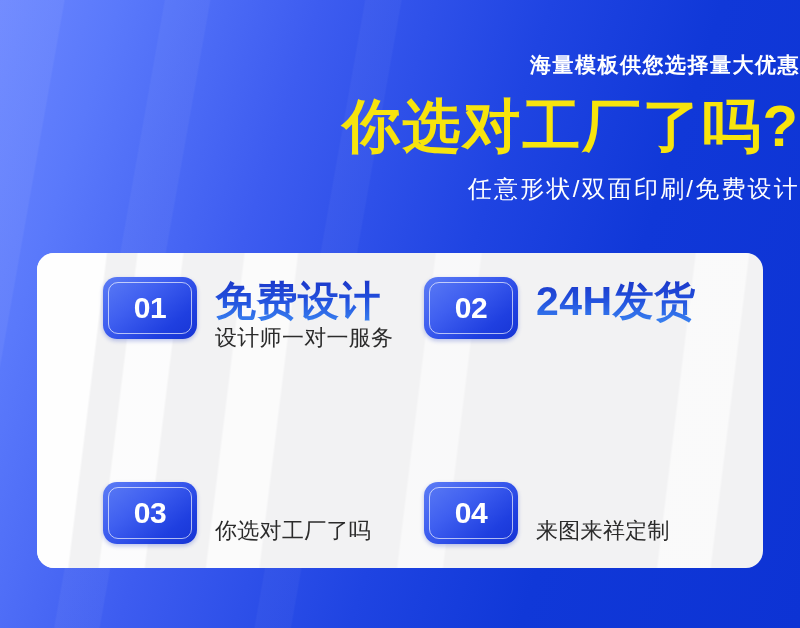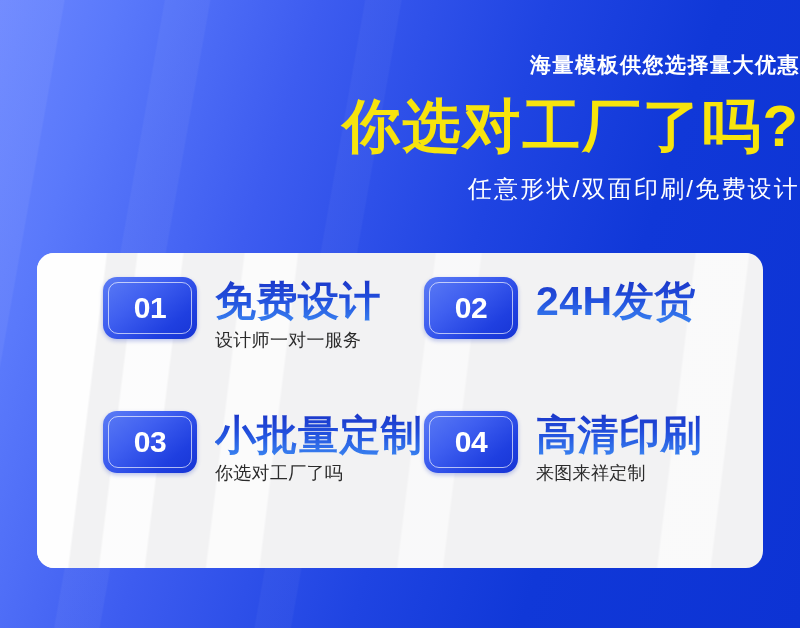--- a/index.html
+++ b/index.html
@@ -110,21 +110,21 @@
     height: 100%;
     box-sizing: border-box;
     padding: 24px 18px 24px 66px;
   }
 
   .feature-item {
     display: flex;
     align-items: flex-start;
     gap: 18px;
   }
-  .feature-item.row2 { align-items: flex-start; }
+  .feature-item.row2 { align-items: flex-end; }
 
   
   .badge {
     position: relative;
     flex: 0 0 auto;
     width: 62px;
     height: 62px;
     border-radius: 14px;
     background: linear-gradient(142deg, #5c7cf5 0%, #3f5ff0 38%, #1f3fe0 75%, #1634d4 100%);
     box-shadow: 0 2px 4px rgba(20,50,190,0.28);
@@ -162,22 +162,21 @@
     line-height: 1.12;
     letter-spacing: 0.5px;
     white-space: nowrap;
     background: linear-gradient(180deg, #1b36c8 0%, #2250dd 45%, #3b86f2 100%);
     -webkit-background-clip: text;
     background-clip: text;
     color: transparent;
     -webkit-text-fill-color: transparent;
   }
   .feature-sub {
-    margin-top: 5px;
-    font-size: 18px;
+    font-size: 22px;
     font-weight: normal;
     color: #2b2b2b;
     line-height: 1.2;
     letter-spacing: 0.3px;
     white-space: nowrap;
   }
 </style>
 </head>
 <body>
 
@@ -216,32 +215,30 @@
           <div class="feature-title">24H发货</div>
         </div>
       </div>
 
       <div class="feature-item row2">
         <div class="badge">
           <div class="badge-inner-border"></div>
           <div class="badge-num">03</div>
         </div>
         <div class="feature-text">
-          <div class="feature-title">小批量定制</div>
           <div class="feature-sub">你选对工厂了吗</div>
         </div>
       </div>
 
       <div class="feature-item row2">
         <div class="badge">
           <div class="badge-inner-border"></div>
           <div class="badge-num">04</div>
         </div>
         <div class="feature-text">
-          <div class="feature-title">高清印刷</div>
           <div class="feature-sub">来图来祥定制</div>
         </div>
       </div>
 
     </div>
   </div>
 
 </div>
 
 </body></html>

